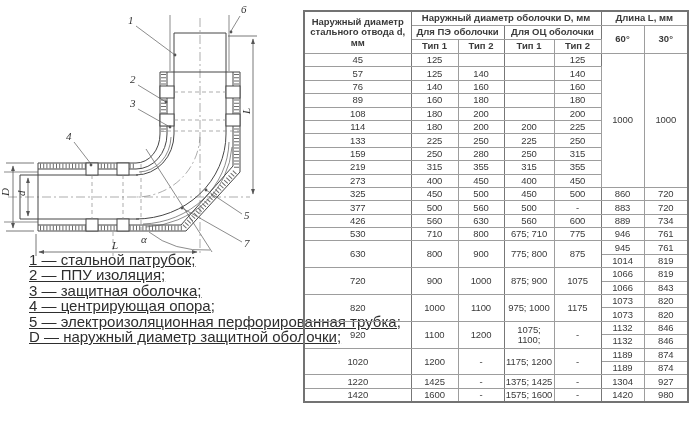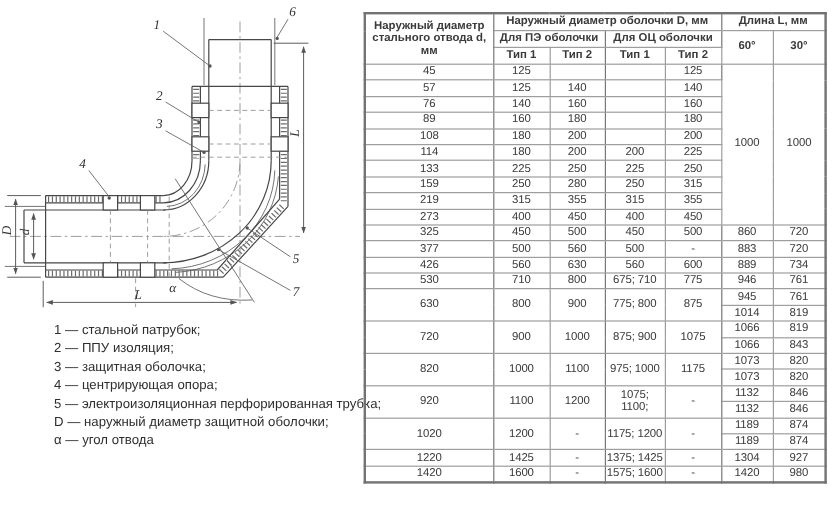--- a/index.html
+++ b/index.html
@@ -13,22 +13,22 @@
   .dline   { stroke:#474747; stroke-width:1; fill:none; }
   .thin    { stroke:#5a5a5a; stroke-width:.7; fill:none; }
   .hatch   { stroke:#6b6b6b; stroke-width:5; fill:none; stroke-dasharray:1 2.2; }
   .cl      { stroke:#8a8a8a; stroke-width:.7; fill:none; stroke-dasharray:9 3 2 3; }
   .dsh     { stroke:#8a8a8a; stroke-width:.7; fill:none; stroke-dasharray:4 3; }
   .dim     { stroke:#555555; stroke-width:.8; fill:none; }
   .sup     { fill:#ffffff; stroke:#474747; stroke-width:1; }
   .dgtxt   { font-family:"Liberation Serif", serif; font-style:italic; font-size:11px; fill:#333333; }
   .dot     { fill:#555555; }
   
-  .legend { position:absolute; left:29px; top:252px; margin:16px; padding:0; list-style:none;
-            font-size:11px; color:#2e2e2e; }
+  .legend { position:absolute; left:29px; top:252px; margin:0; padding:0; list-style:none;
+            font-size:15px; color:#2e2e2e;text-decoration:underline; }
   .legend li { line-height:15.4px; white-space:nowrap; }
   
   .spec { position:absolute; left:303px; top:10px; width:385px;
           border-collapse:collapse; table-layout:fixed; border:2px solid #737373; }
   .spec th, .spec td { border:1px solid #9d9d9d; text-align:center; vertical-align:middle;
                        padding:0 1px; overflow:hidden; }
   .spec thead { border-bottom:1.5px solid #777; }
   .spec th { font-size:9.5px; font-weight:bold; line-height:1.12; height:13px; }
   .spec td { font-size:9.5px; letter-spacing:-0.1px; height:12.4px; line-height:1.05; white-space:nowrap; }
   .spec .gb { border-right:1.5px solid #777; }
@@ -147,21 +147,20 @@
   </svg>
 </div>
 
 <ul class="legend">
     <li>1 — стальной патрубок;</li>
     <li>2 — ППУ изоляция;</li>
     <li>3 — защитная оболочка;</li>
     <li>4 — центрирующая опора;</li>
     <li>5 — электроизоляционная перфорированная трубка;</li>
     <li>D — наружный диаметр защитной оболочки;</li>
-    <li>α — угол отвода</li>
   </ul>
 
 <table class="spec">
   <colgroup>
     <col style="width:107px">
       <col style="width:47px">
       <col style="width:46px">
     <col style="width:50px">
       <col style="width:47px">
       <col style="width:43px">

